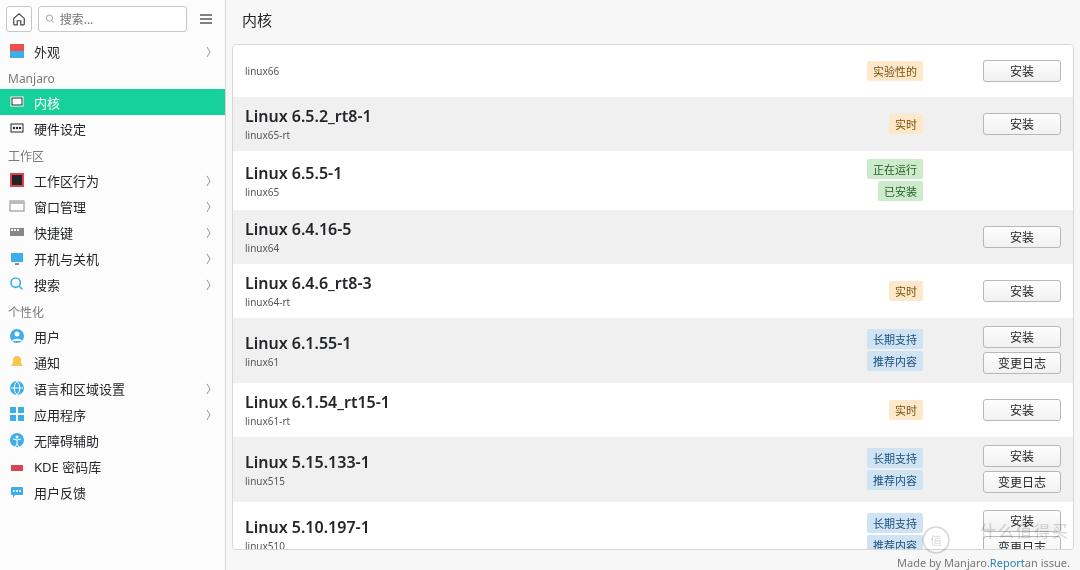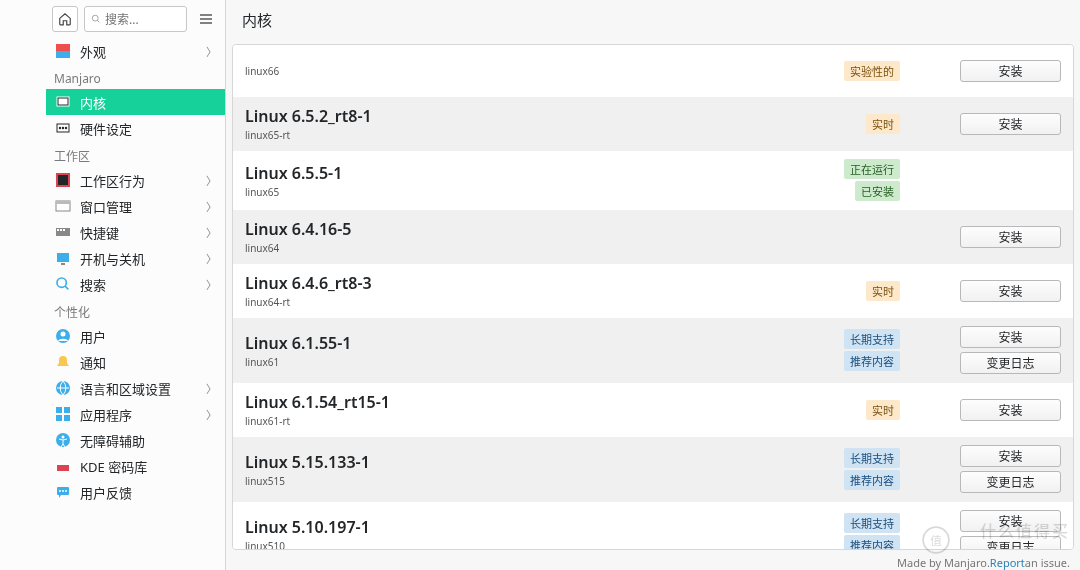--- a/index.html
+++ b/index.html
@@ -1,19 +1,19 @@
 <!DOCTYPE html>
 <html><head>
 <meta charset="utf-8">
 <style>
 * { margin: 0; padding: 0; box-sizing: border-box; font-family: "Noto Sans", "Noto Sans CJK SC", sans-serif; }
 body { width: 1080px; height: 570px; background: #f7f7f7; display: flex; overflow: hidden; font-size: 13px; color: #232629; }
 
 
-.sidebar { width: 226px; height: 100%; background: #fcfcfc; border-right: 1px solid #d6d6d6; display: flex; flex-direction: column; position: relative; padding-left: 46px; }
+.sidebar { width: 226px; height: 100%; background: #fcfcfc; border-right: 1px solid #d6d6d6; display: flex; flex-direction: column; position: relative; }
 .sb-top { display: flex; align-items: center; height: 38px; padding: 4px 6px; gap: 6px; }
 .home-btn { width: 26px; height: 26px; border: 1px solid #c7c7c7; border-radius: 3px; background: #fff; display: flex; align-items: center; justify-content: center; cursor: pointer; }
 .search-box { flex: 1; height: 26px; border: 1px solid #c7c7c7; border-radius: 3px; background: #fff; display: flex; align-items: center; padding: 0 6px; gap: 4px; }
 .search-box input { border: none; outline: none; width: 100%; font-size: 12px; color: #888; }
 .burger { width: 26px; height: 26px; display: flex; align-items: center; justify-content: center; cursor: pointer; }
 
 .sb-scroll { overflow-y: auto; flex: 1; }
 .sb-scroll::-webkit-scrollbar { width: 8px; }
 .sb-scroll::-webkit-scrollbar-thumb { background: #b8b8b8; border-radius: 4px; }
 
@@ -34,21 +34,21 @@
 .k-title { font-size: 16px; font-weight: 600; color: #232629; }
 .k-sub { font-size: 10px; color: #555; margin-top: 1px; }
 .k-tags { display: flex; flex-direction: column; gap: 2px; align-items: flex-end; margin-right: 60px; }
 .tag { font-size: 11px; padding: 2px 6px; border-radius: 2px; display: inline-block; }
 .tag.exp   { background: #fde8c9; color: #7a5110; }
 .tag.rt    { background: #fde8c9; color: #7a5110; }
 .tag.run   { background: #cdeacc; color: #276126; }
 .tag.inst  { background: #cdeacc; color: #276126; }
 .tag.lts   { background: #cfe3f3; color: #1b4e7e; }
 .tag.rec   { background: #cfe3f3; color: #1b4e7e; }
-.k-btns { display: flex; flex-direction: column; gap: 4px; width: 101px; }
+.k-btns { display: flex; flex-direction: column; gap: 4px; width: 78px; }
 .btn { height: 22px; border: 1px solid #b8b8b8; border-radius: 3px; background: linear-gradient(#fdfdfd,#f1f1f1); font-size: 12px; display: flex; align-items: center; justify-content: center; cursor: pointer; }
 
 .footer { height: 20px; display: flex; align-items: flex-end; justify-content: flex-end; padding: 0 10px; font-size: 11px; color: #777; }
 .footer a { color: #2980b9; text-decoration: none; }
 
 .watermark { position: absolute; right: 10px; bottom: 28px; font-size: 16px; color: rgba(0,0,0,0.15); pointer-events: none; font-weight: 500; letter-spacing: 2px; }
 .watermark-icon { position: absolute; right: 130px; bottom: 16px; pointer-events: none; opacity: 0.15; }
 </style>
 </head>
 <body>

